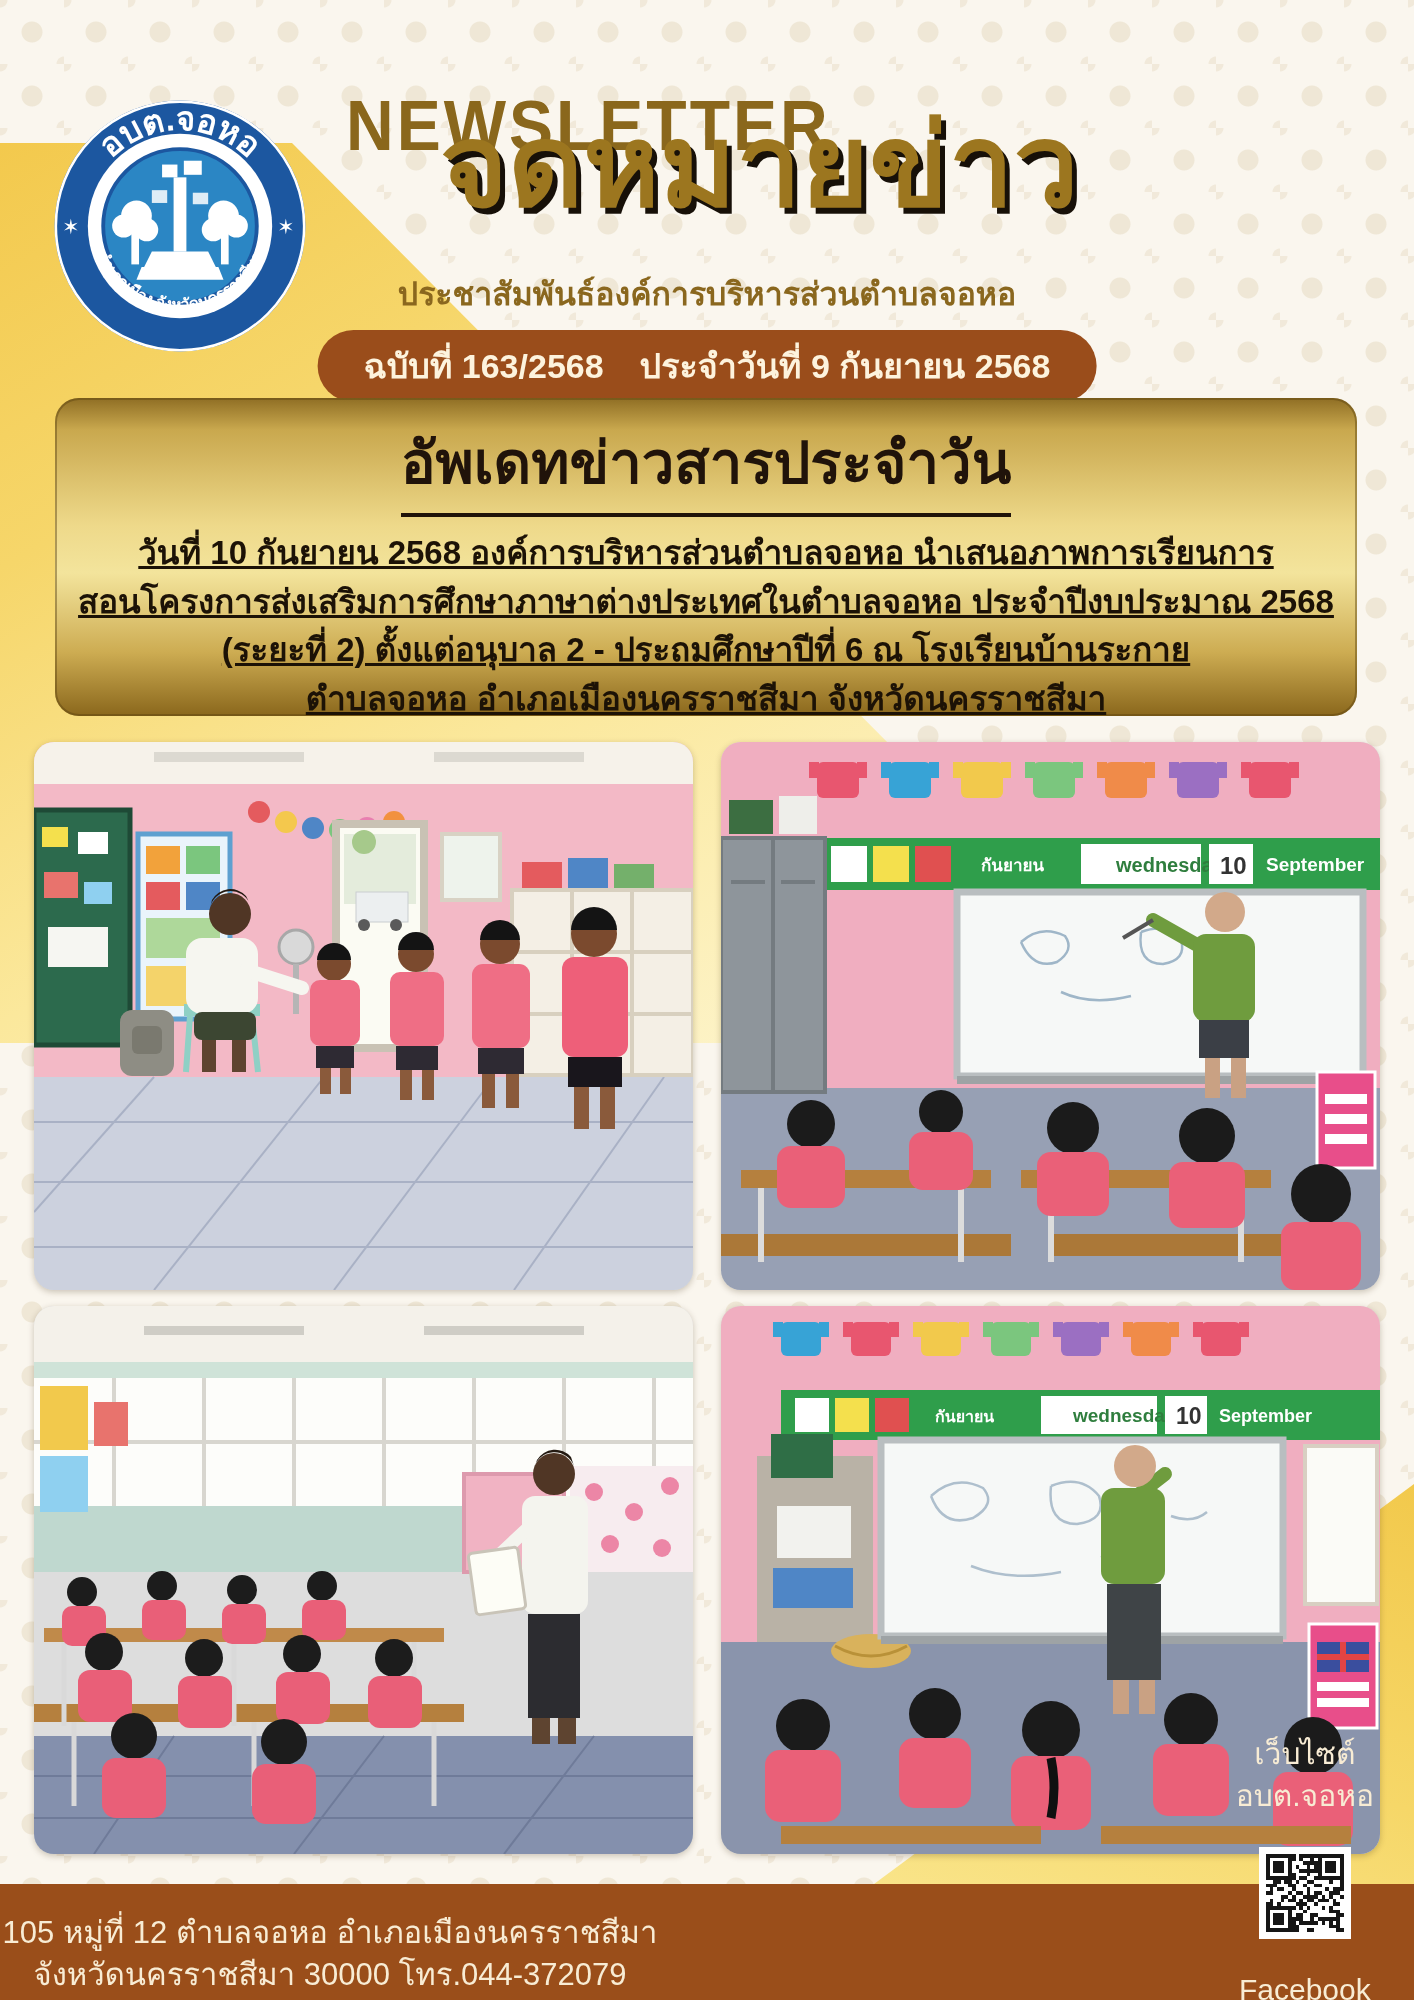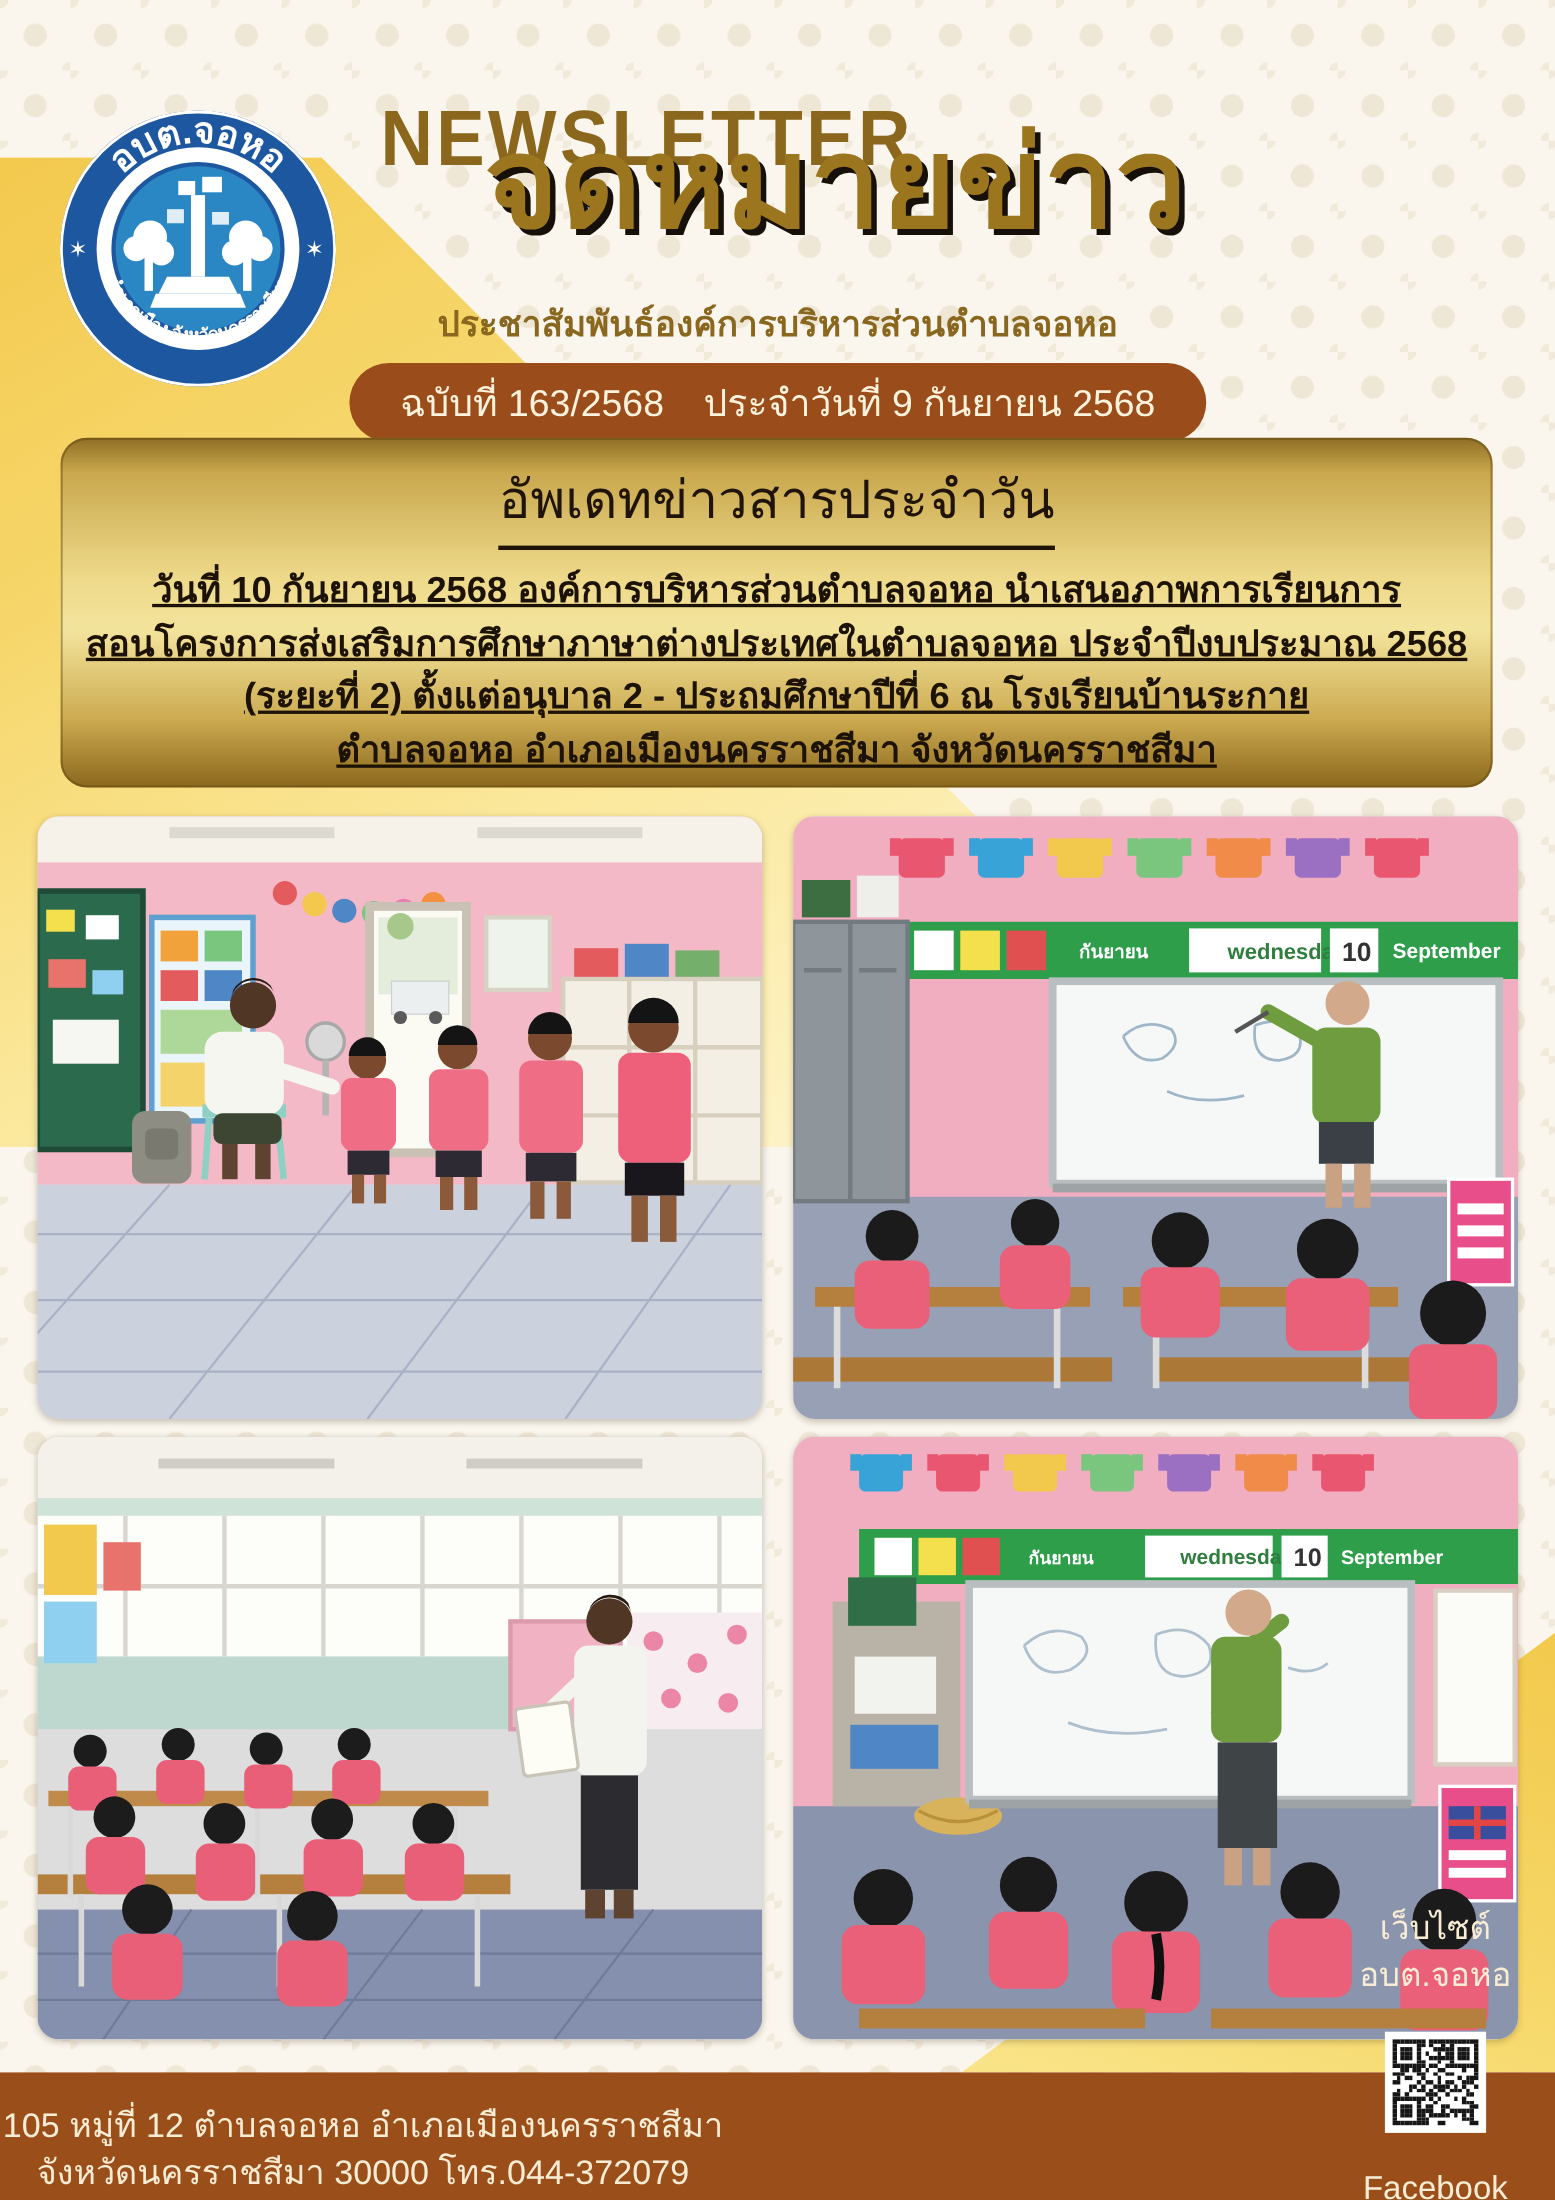--- a/index.html
+++ b/index.html
@@ -26,28 +26,28 @@
 
   
   .title-en{position:absolute;left:346px;top:84px;font-size:66px;font-weight:900;
     color:#8a671c;letter-spacing:3px;transform:scaleY(1.08);transform-origin:top left;}
   .title-th{position:absolute;left:440px;top:100px;font-size:116px;font-weight:800;line-height:1.15;
     color:#9c761f;text-shadow:5px 6px 0 #171008;}
   .subtitle{position:absolute;left:60px;top:268px;width:1294px;text-align:center;
     font-size:32px;font-weight:700;color:#8a671e;}
   .issue-pill{position:absolute;left:50%;transform:translateX(-50%);top:330px;height:72px;
     padding:0 46px;border-radius:40px;background:#9a4d1b;display:flex;align-items:center;gap:36px;
-    color:#fdf3dd;font-size:34px;font-weight:400;white-space:nowrap;}
+    color:#fdf3dd;font-size:34px;font-weight:700;white-space:nowrap;}
 
   
   .gold-box{position:absolute;left:55px;top:398px;width:1302px;height:318px;border-radius:24px;
     background:linear-gradient(180deg,#8f6e24 0%,#c9a84e 10%,#eed98a 40%,#f3e49c 55%,#cdac52 80%,#8a671c 100%);
     box-shadow:inset 0 0 0 2px rgba(90,66,15,.45);}
   .gold-title{margin-top:18px;text-align:center;}
-  .gold-title span{display:inline-block;font-size:48px;font-weight:400;color:#20130a;
+  .gold-title span{display:inline-block;font-size:58px;font-weight:700;color:#20130a;
     border-bottom:4px solid #20130a;padding-bottom:4px;}
   .gold-lines{margin-top:12px;}
   .gold-lines div{text-align:center;font-size:33px;font-weight:700;color:#1c1206;line-height:1.47;text-decoration:underline;}
 
   
   .photos{position:absolute;left:34px;top:742px;width:1346px;display:grid;
     grid-template-columns:659px 659px;grid-column-gap:28px;grid-row-gap:16px;}
   .photo{width:659px;height:548px;border-radius:20px;overflow:hidden;background:#ddd;
     box-shadow:0 2px 6px rgba(60,40,10,.25);}
   .photo svg{display:block;width:100%;height:100%;}

